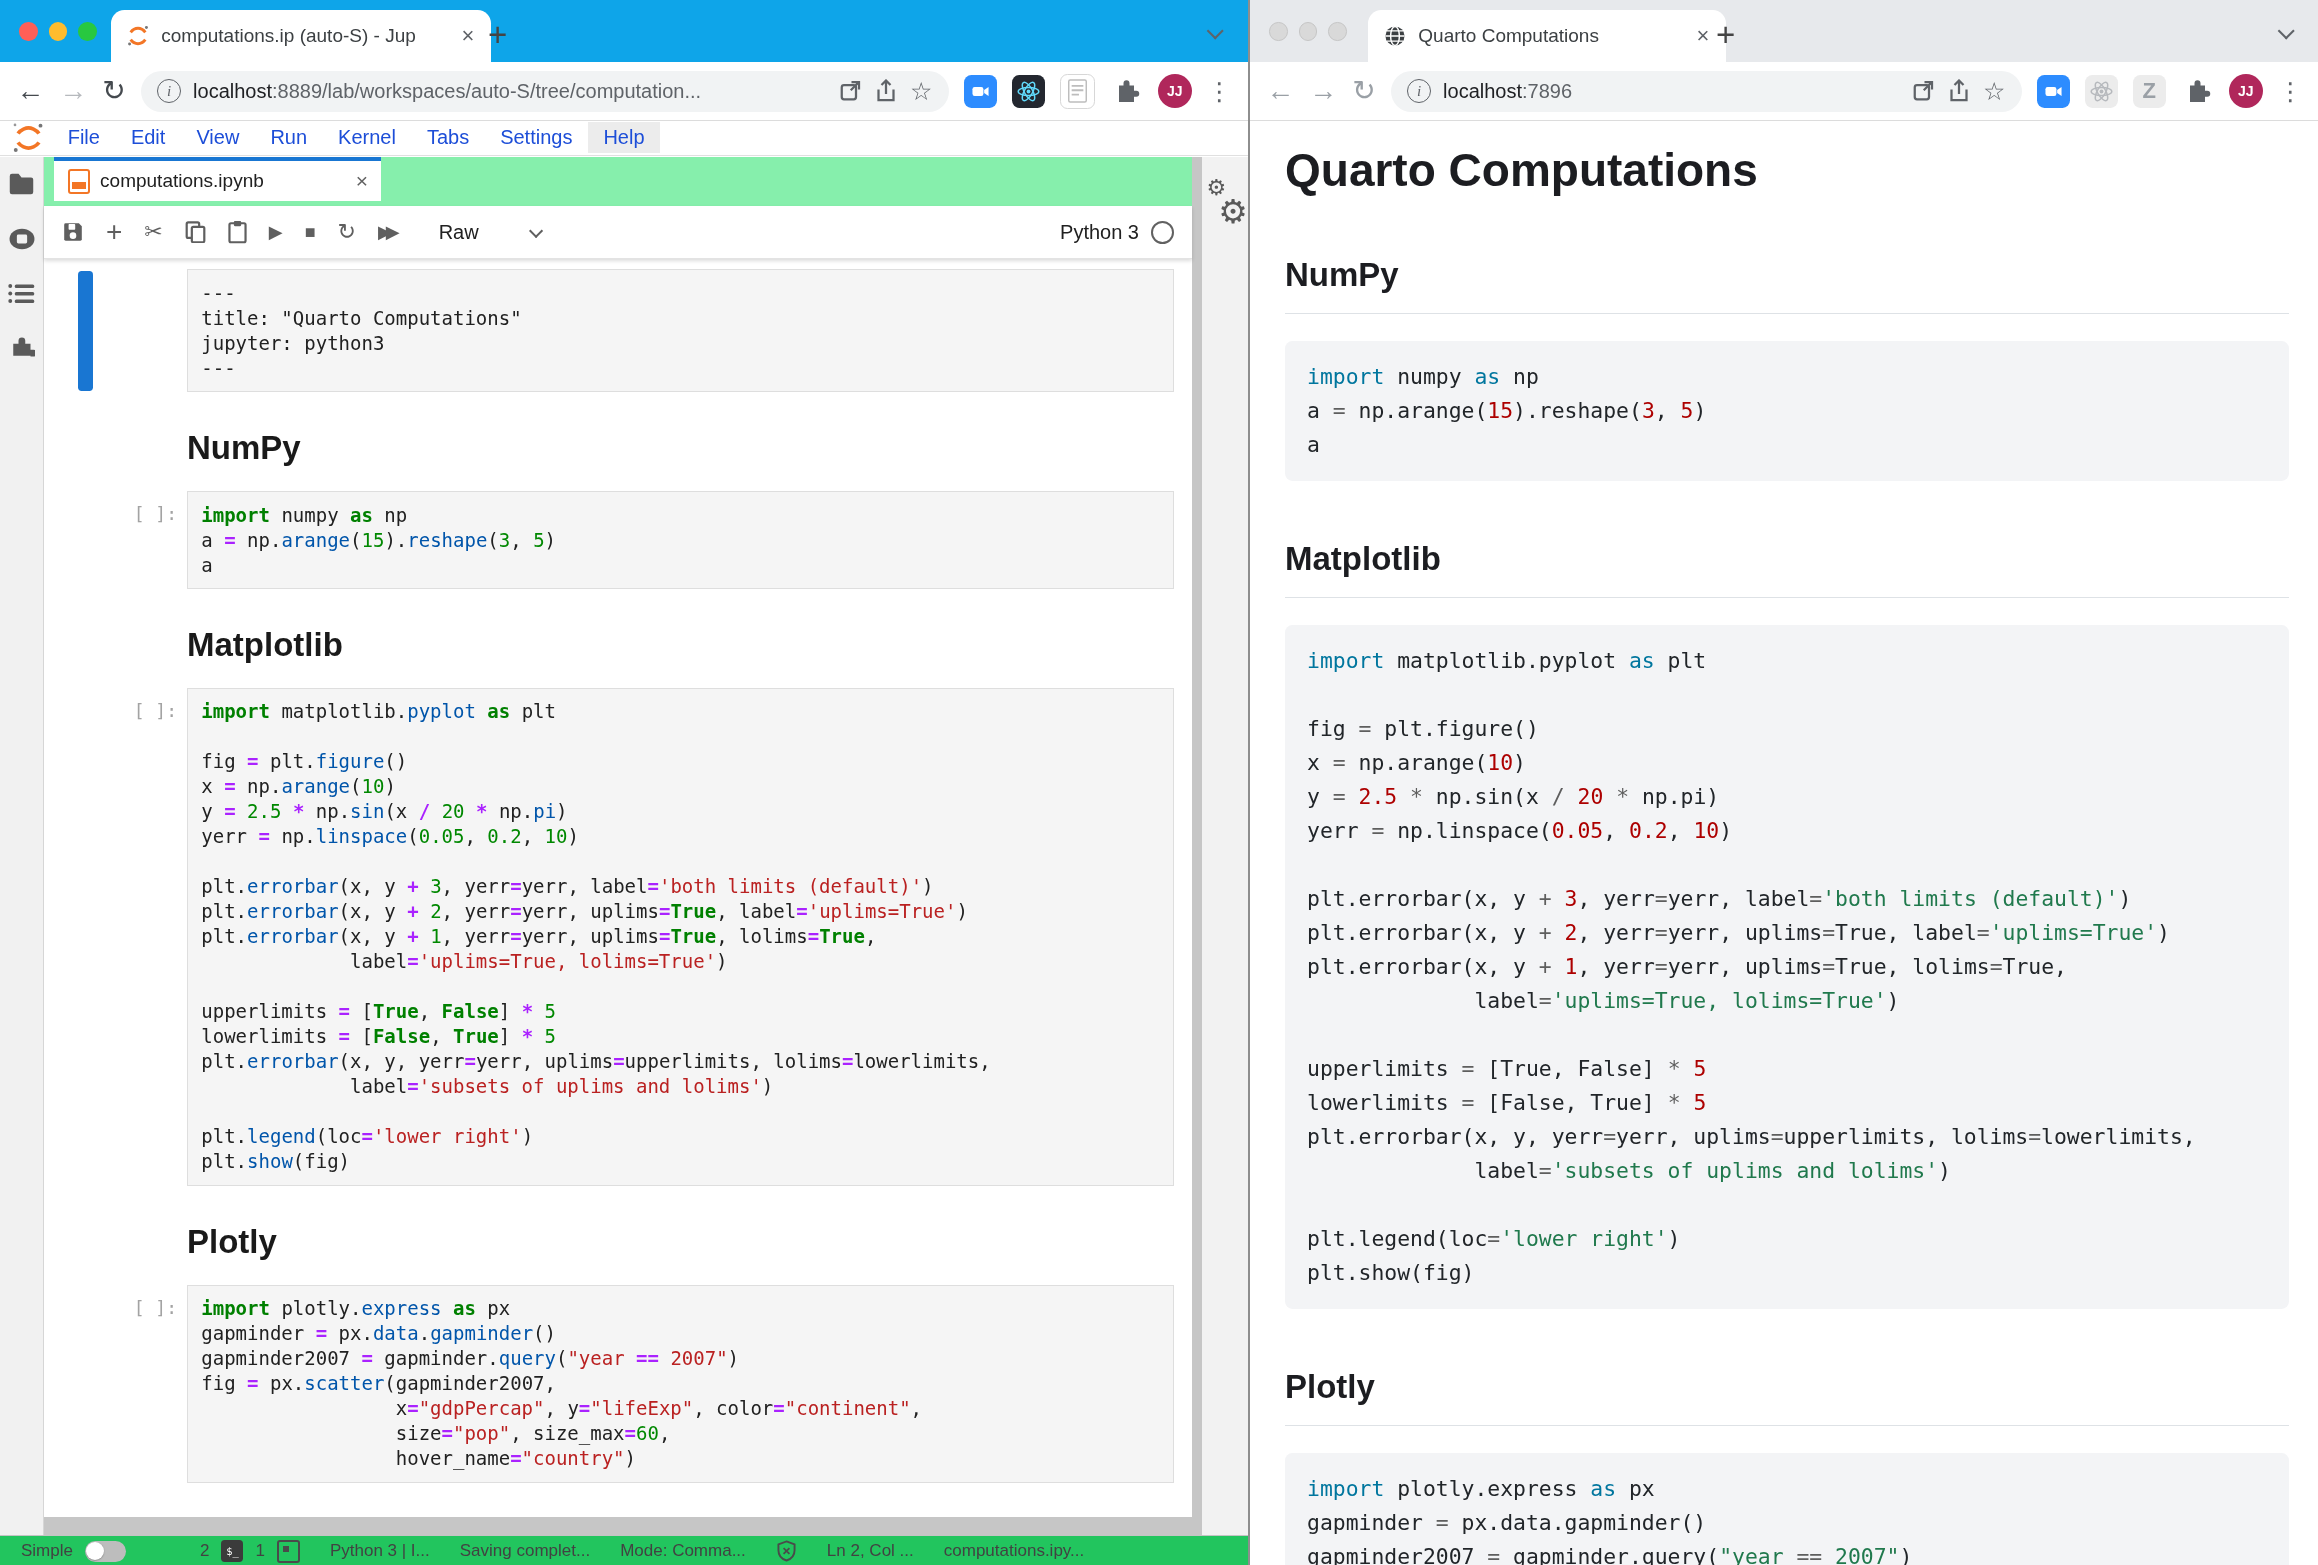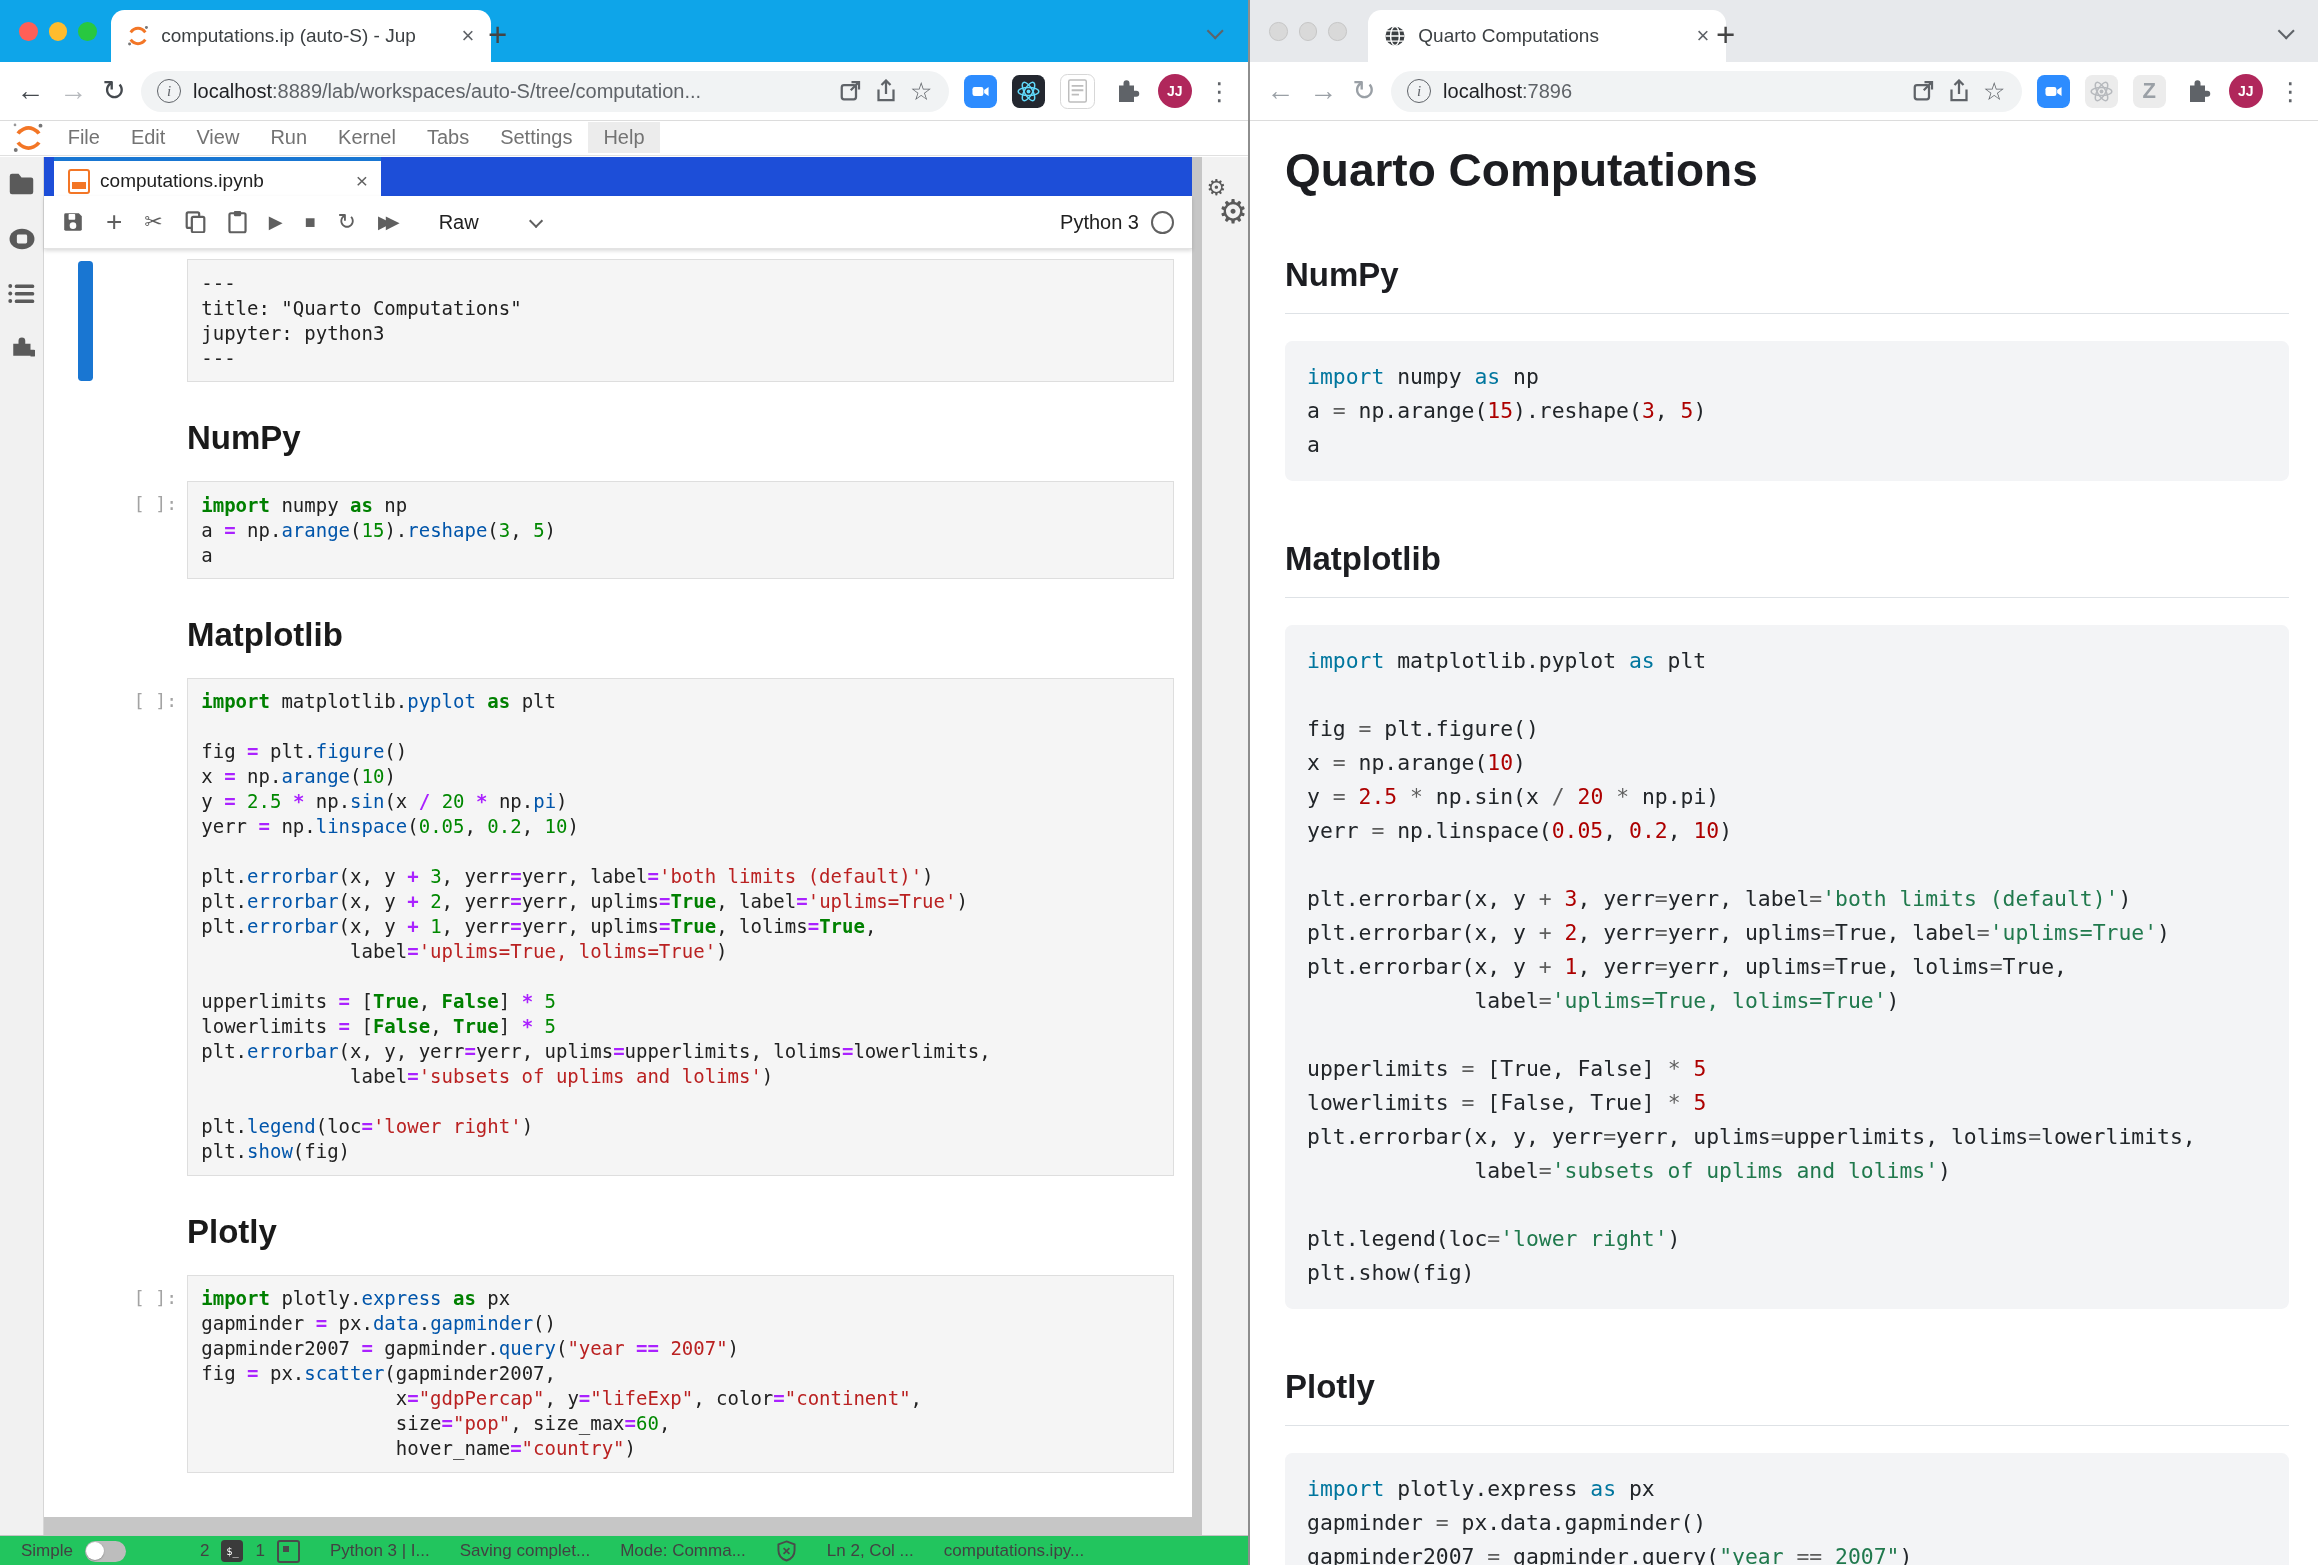--- a/index.html
+++ b/index.html
@@ -53,34 +53,34 @@
   .ext.doc{background:#fff;border:0.7px solid #d7d7d7;}
   .ext.zed{background:#ececec;color:#9aa0a6;font-size:22px;font-weight:bold;}
   .avatar{width:34px;height:34px;border-radius:50%;background:#b0275b;color:#fff;font-size:14px;
           font-weight:bold;display:flex;align-items:center;justify-content:center;flex:none;}
   .kebab{font-size:25px;color:#5f6368;}
 
   
   .menubar{height:35px;background:#fff;border-bottom:0.7px solid #e0e0e0;display:flex;
            align-items:center;padding:0 7.4px;box-sizing:border-box;}
   .jlogo{margin:0 7.4px 0 4.4px;}
-  .menu-item{font-size:20px;color:#737373;padding:4.4px 15.5px;margin-top:8px;}
+  .menu-item{font-size:20px;color:#1d4ed8;padding:4.4px 15.5px;margin-top:8px;}
   .menu-item.hl{background:#ececec;text-align:center;}
 
   
   .dock{position:absolute;top:157px;bottom:31px;left:0;right:0;display:flex;}
   .activitybar{width:44px;background:#f1f1f1;border-right:0.7px solid #d6d6d6;display:flex;
                flex-direction:column;align-items:center;padding-top:16.3px;gap:33px;box-sizing:border-box;}
   .main{flex:1;background:#c6c6c6;display:flex;flex-direction:column;min-width:0;}
   .rail{width:46px;background:#f2f2f2;border-left:10.4px solid #c6c6c6;position:relative;}
   .gear-sm{position:absolute;top:18px;left:4.4px;font-size:22px;color:#5a5a5a;}
   .gear-lg{position:absolute;top:35px;left:16.3px;font-size:33px;color:#5a5a5a;}
 
   
-  .nb-tabbar{height:39px;background:#1d4ed8;}
+  .nb-tabbar{height:49px;background:#86efac;}
   .nb-tab{margin-left:10.4px;width:327px;height:44px;background:#fff;border-top:4.4px solid #1976d2;
           display:flex;align-items:center;padding:0 13.3px;gap:10.4px;box-sizing:border-box;}
   .nb-fav{width:18px;height:21px;border:2.2px solid #f37626;border-radius:3px;position:relative;flex:none;}
   .nb-fav::after{content:"";position:absolute;left:2.2px;right:2.2px;bottom:2.2px;height:7.4px;background:#f37626;}
   .nb-tab-title{font-size:19px;color:#212121;flex:1;}
   .nb-close{font-size:21px;color:#616161;}
 
   
   .nb-toolbar{height:53px;background:#fff;border-bottom:0.7px solid #e3e3e3;
               box-shadow:0 1.5px 3.7px rgba(0,0,0,.14);display:flex;align-items:center;

